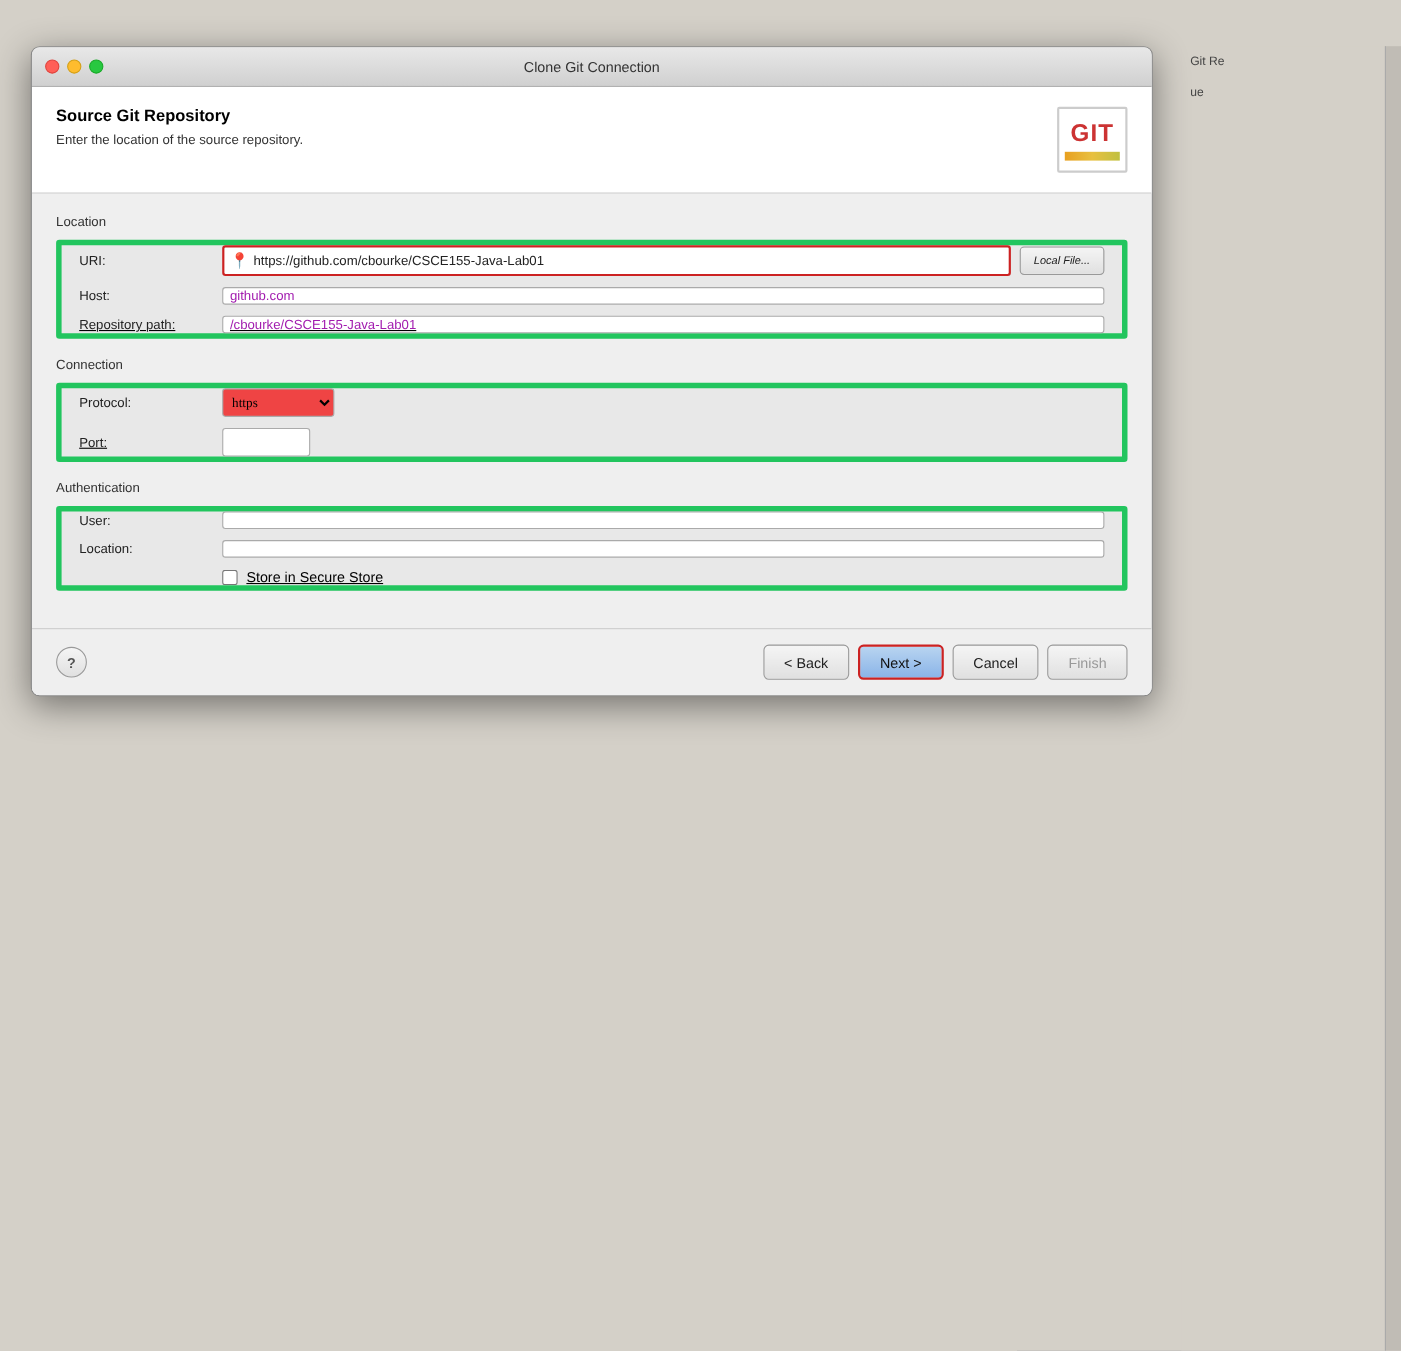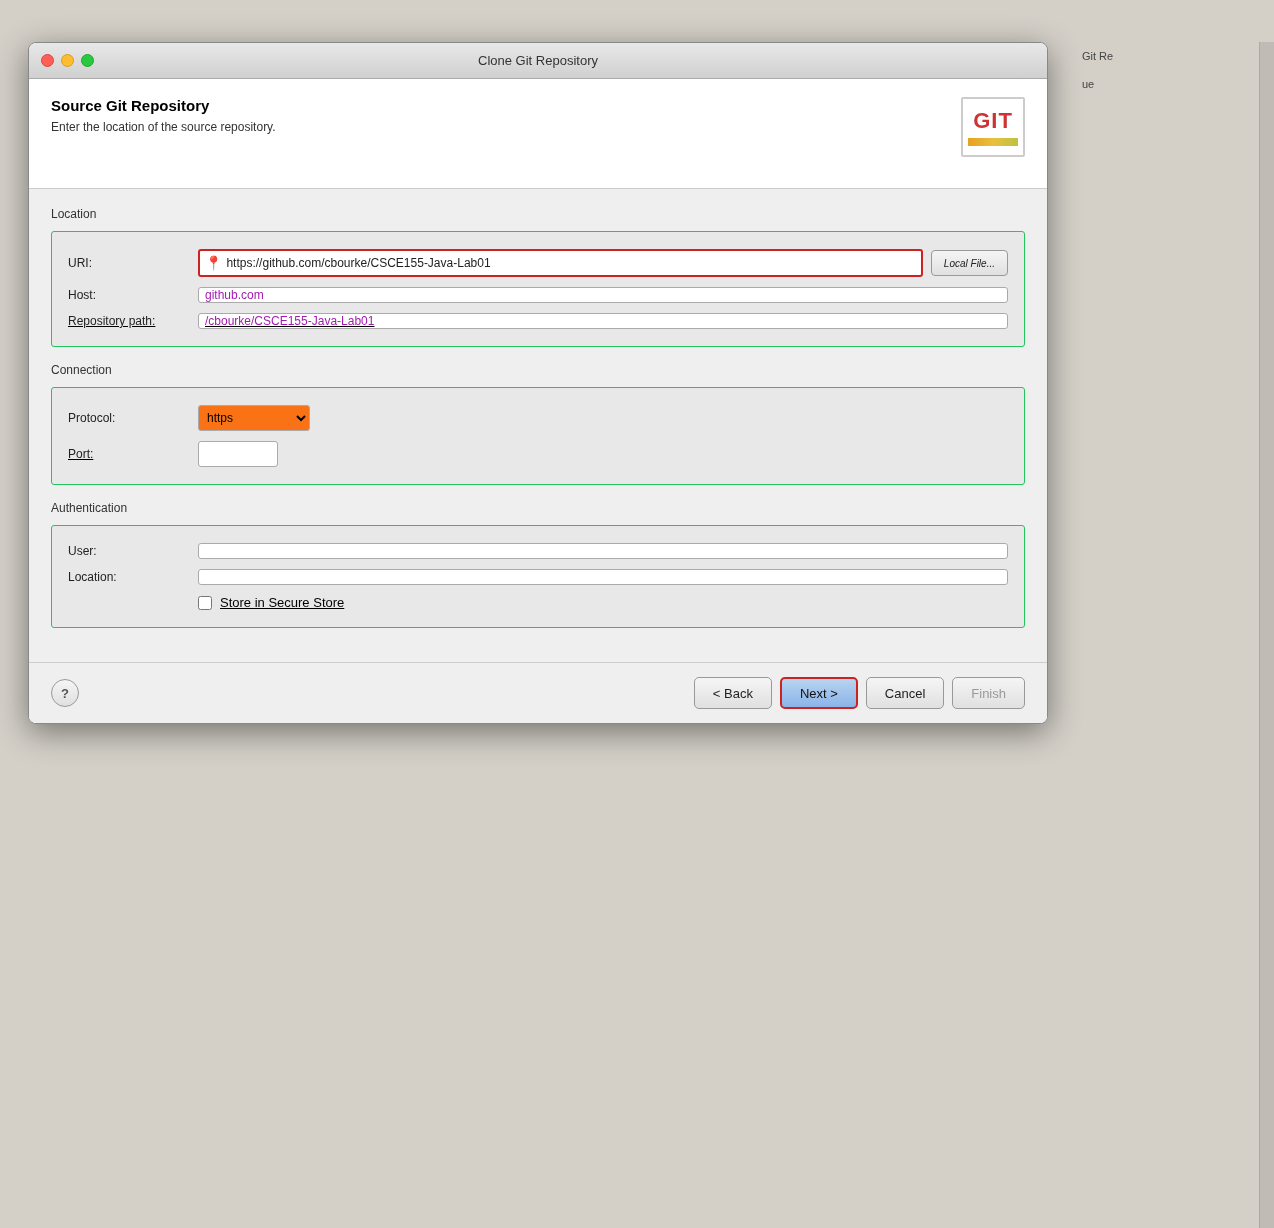--- a/index.html
+++ b/index.html
@@ -71,21 +71,21 @@
     }
 
     
     .dialog-content {
       background: #efefef;
     }
 
     
     .dialog-header {
       background: white;
-      padding: 18px 22px 31px 22px;
+      padding: 18px 22px 18px 22px;
       display: flex;
       align-items: flex-start;
       justify-content: space-between;
       border-bottom: 1px solid #ccc;
       min-height: 90px;
     }
 
     .dialog-header-text {
       flex: 1;
     }
@@ -139,23 +139,23 @@
 
     .section-label {
       font-size: 12px;
       font-weight: normal;
       color: #333;
       margin-bottom: 10px;
     }
 
     .section-box {
       background: #e8e8e8;
-      border: 1px solid #22c55e;
+      border: 5px solid #22c55e;
       border-radius: 3px;
-      padding: 17px 16px;
+      padding: 0 16px;
       margin-bottom: 16px;
     }
 
     .form-row {
       display: flex;
       align-items: center;
       margin-bottom: 10px;
     }
 
     .form-row:last-child {
@@ -225,28 +225,29 @@
       border-radius: 4px;
       font-size: 10px;
       color: #222;
       cursor: pointer;
       flex-shrink: 0;
       font-style: italic;
     }
 
     
     .protocol-select {
-      width: 112px;
+      width: 102px;
       height: 26px;
       border: 1px solid #aaa;
       border-radius: 3px;
-      background: #f97316;
+      background: #ef4444;
       font-size: 12px;
       padding: 0 4px;
       appearance: auto;
+      font-family: Liberation Serif, serif;
     }
 
     .port-input {
       width: 80px;
       height: 26px;
       border: 1px solid #aaa;
       border-radius: 3px;
       padding: 0 6px;
       font-size: 12px;
       background: white;
@@ -374,21 +375,21 @@
 </div>
 
 <div class="window">
 
   <div class="window-titlebar">
     <div class="window-controls">
       <div class="window-btn close"></div>
       <div class="window-btn minimize"></div>
       <div class="window-btn maximize"></div>
     </div>
-    <div class="window-title">Clone Git Repository</div>
+    <div class="window-title">Clone Git Connection</div>
   </div>
 
   <div class="dialog-content">
 
     <div class="dialog-header">
       <div class="dialog-header-text">
         <div class="dialog-header-title">Source Git Repository</div>
         <div class="dialog-header-subtitle">Enter the location of the source repository.</div>
       </div>
       <div class="git-logo">

